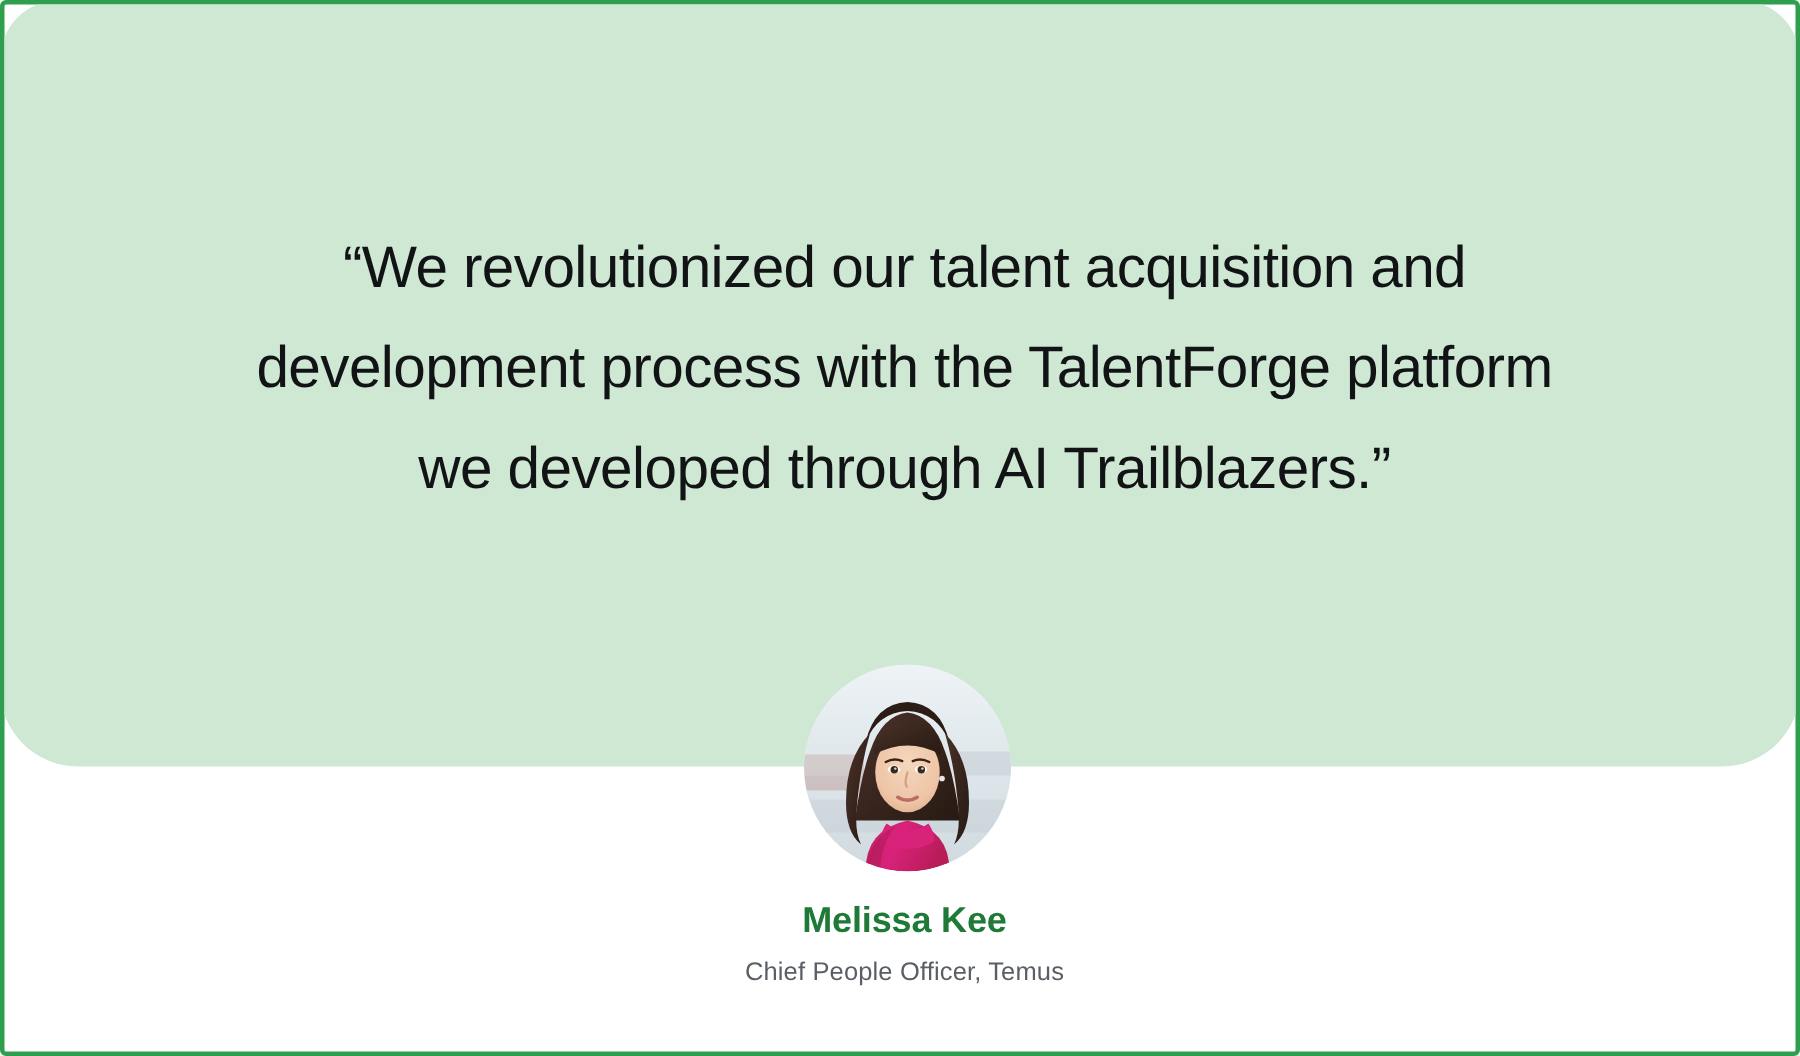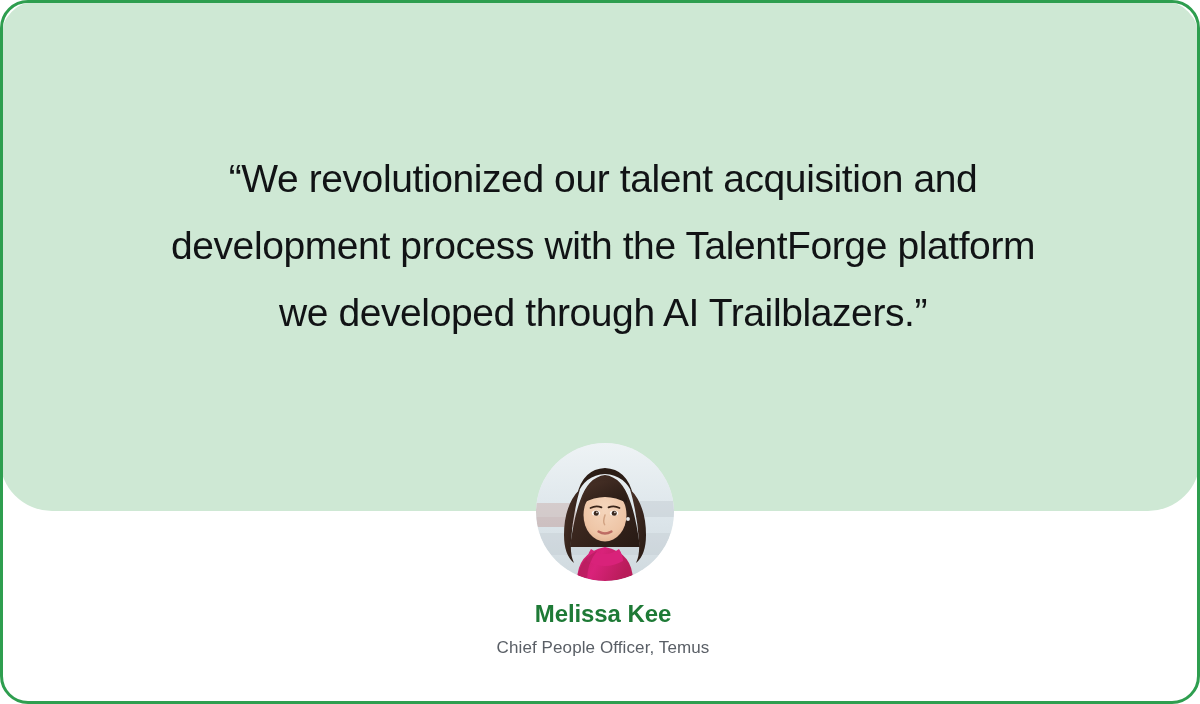--- a/index.html
+++ b/index.html
@@ -11,21 +11,21 @@
     font-family: "Liberation Sans", sans-serif;
     overflow: hidden;
   }
 
   .testimonial-card {
     position: relative;
     width: 1200px;
     height: 704px;
     background: #ffffff;
     border: 3px solid #2e9e4f;
-    border-radius: 28px;
+    border-radius: 4px;
     overflow: hidden;
   }
 
   
   .quote-panel {
     position: absolute;
     left: -3px;
     top: -3px;
     width: 1200px;
     height: 511px;

